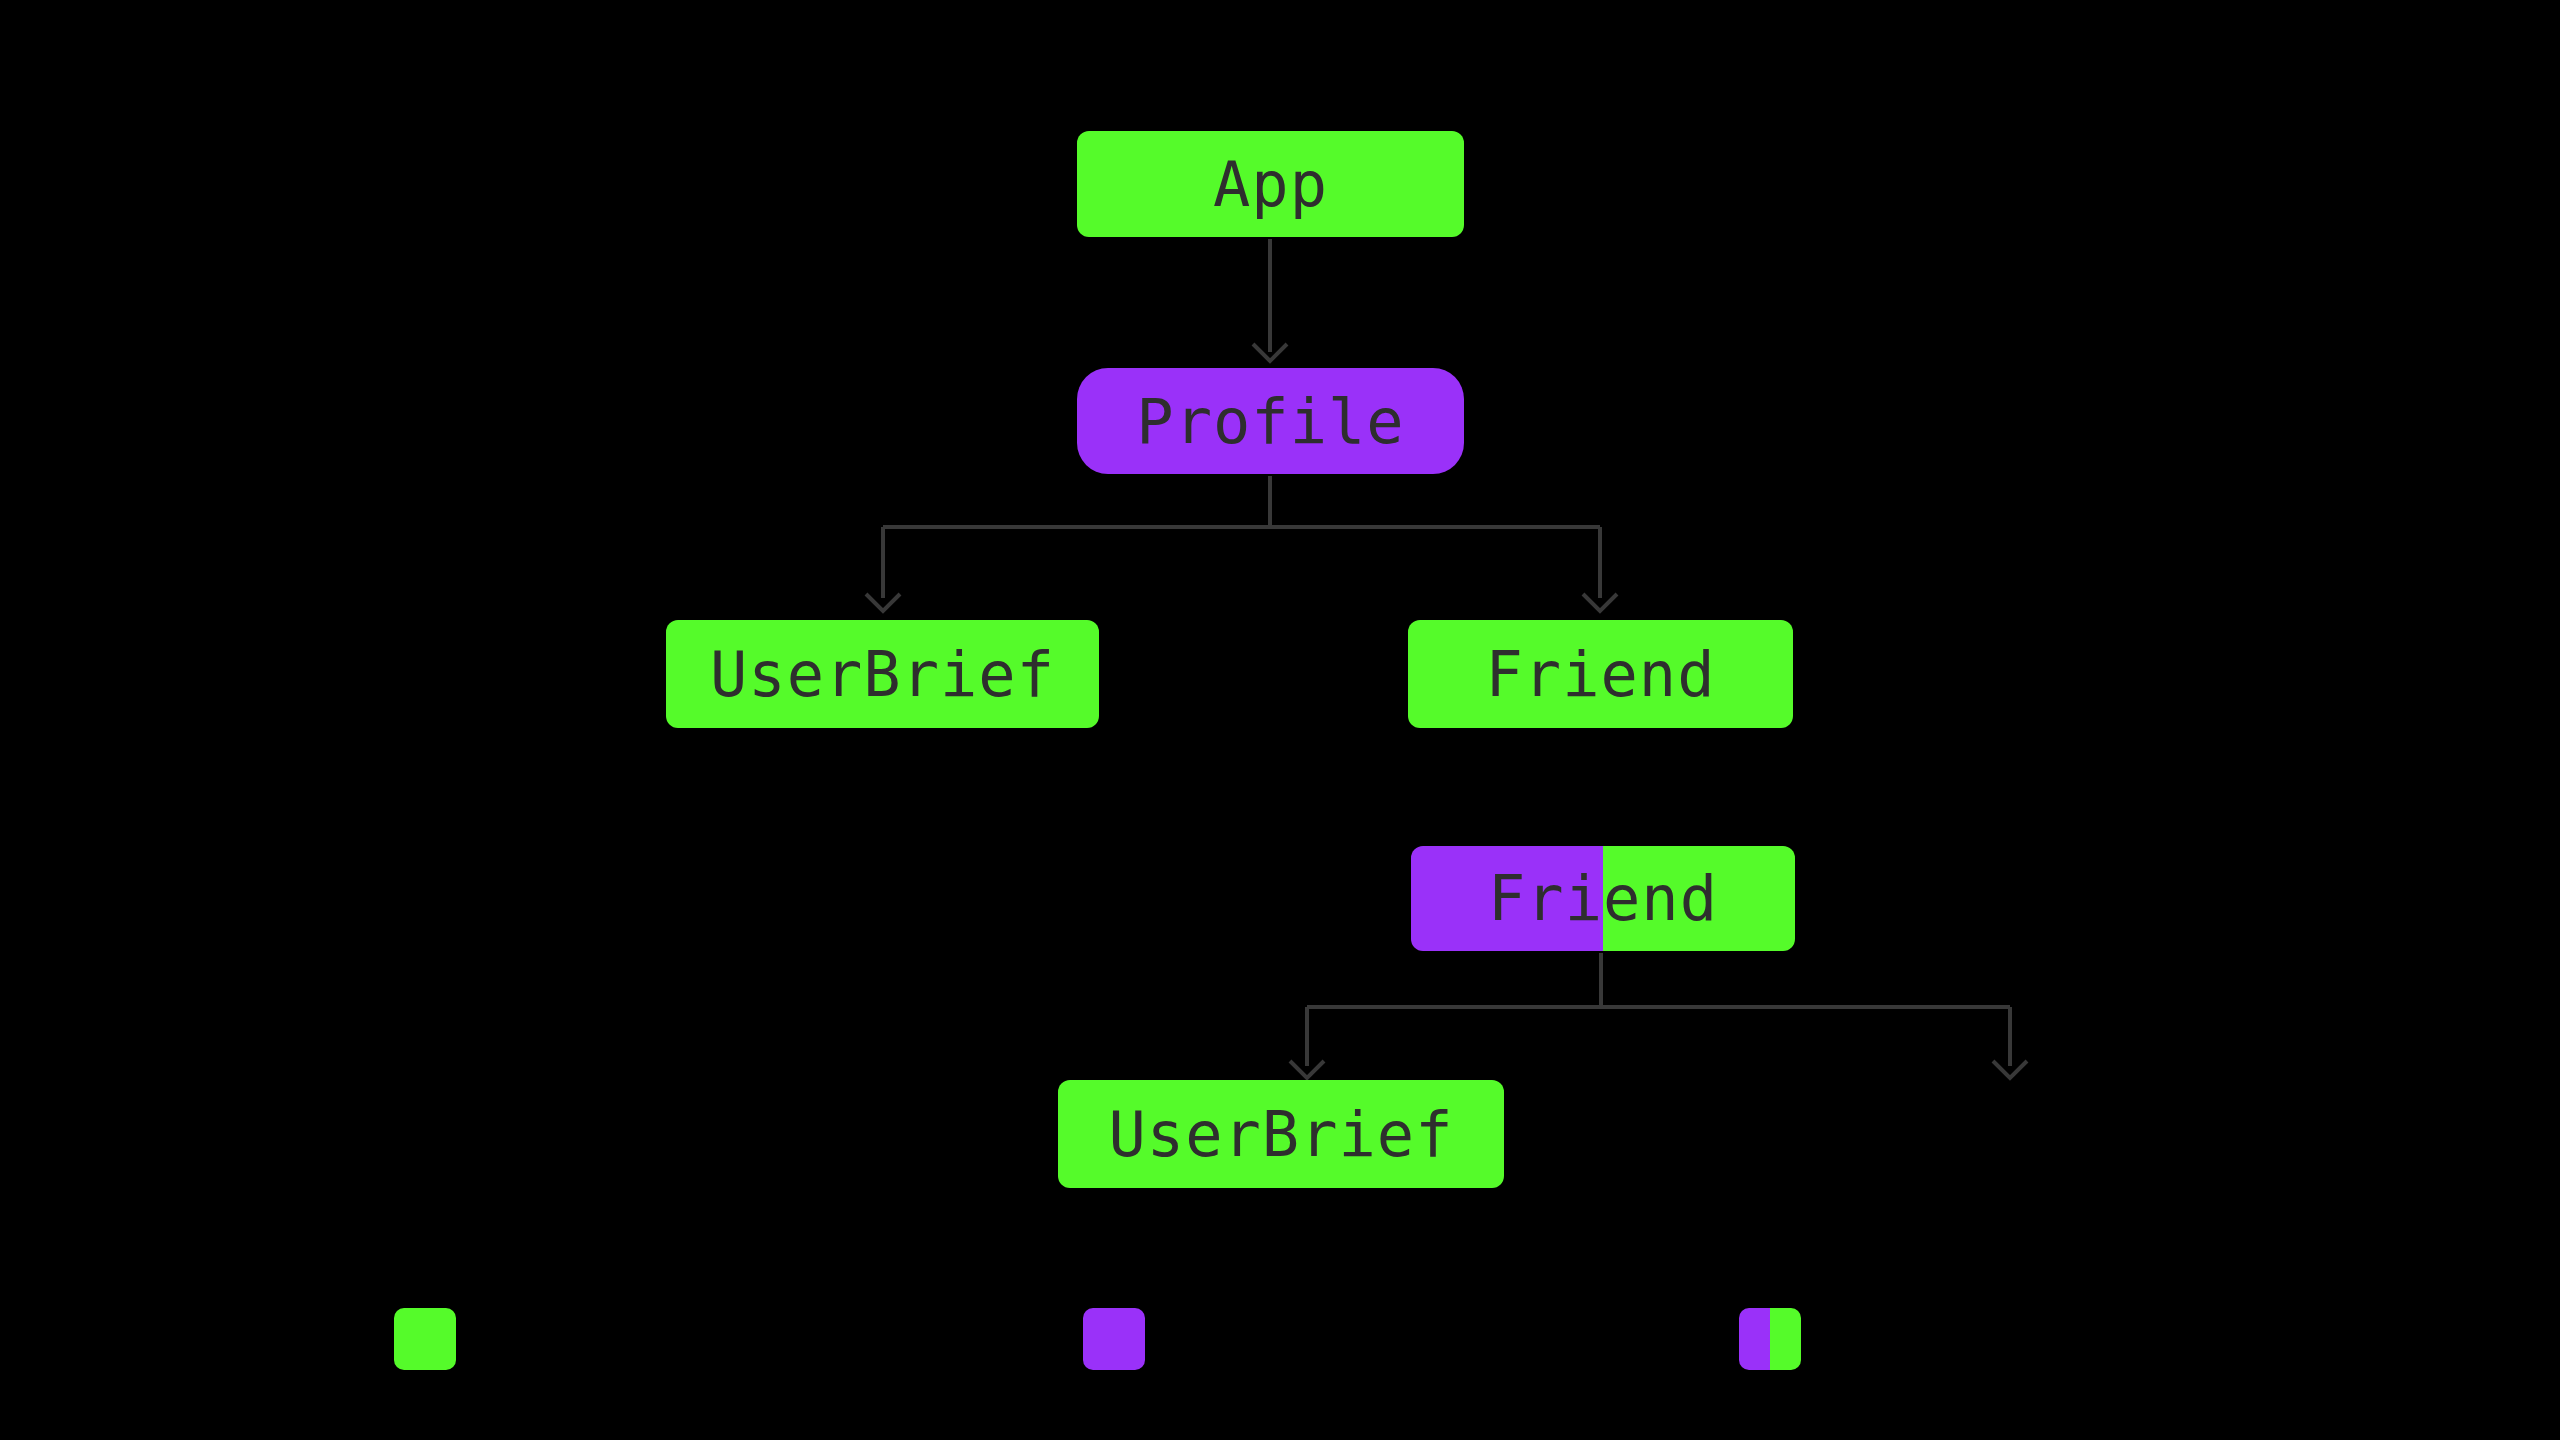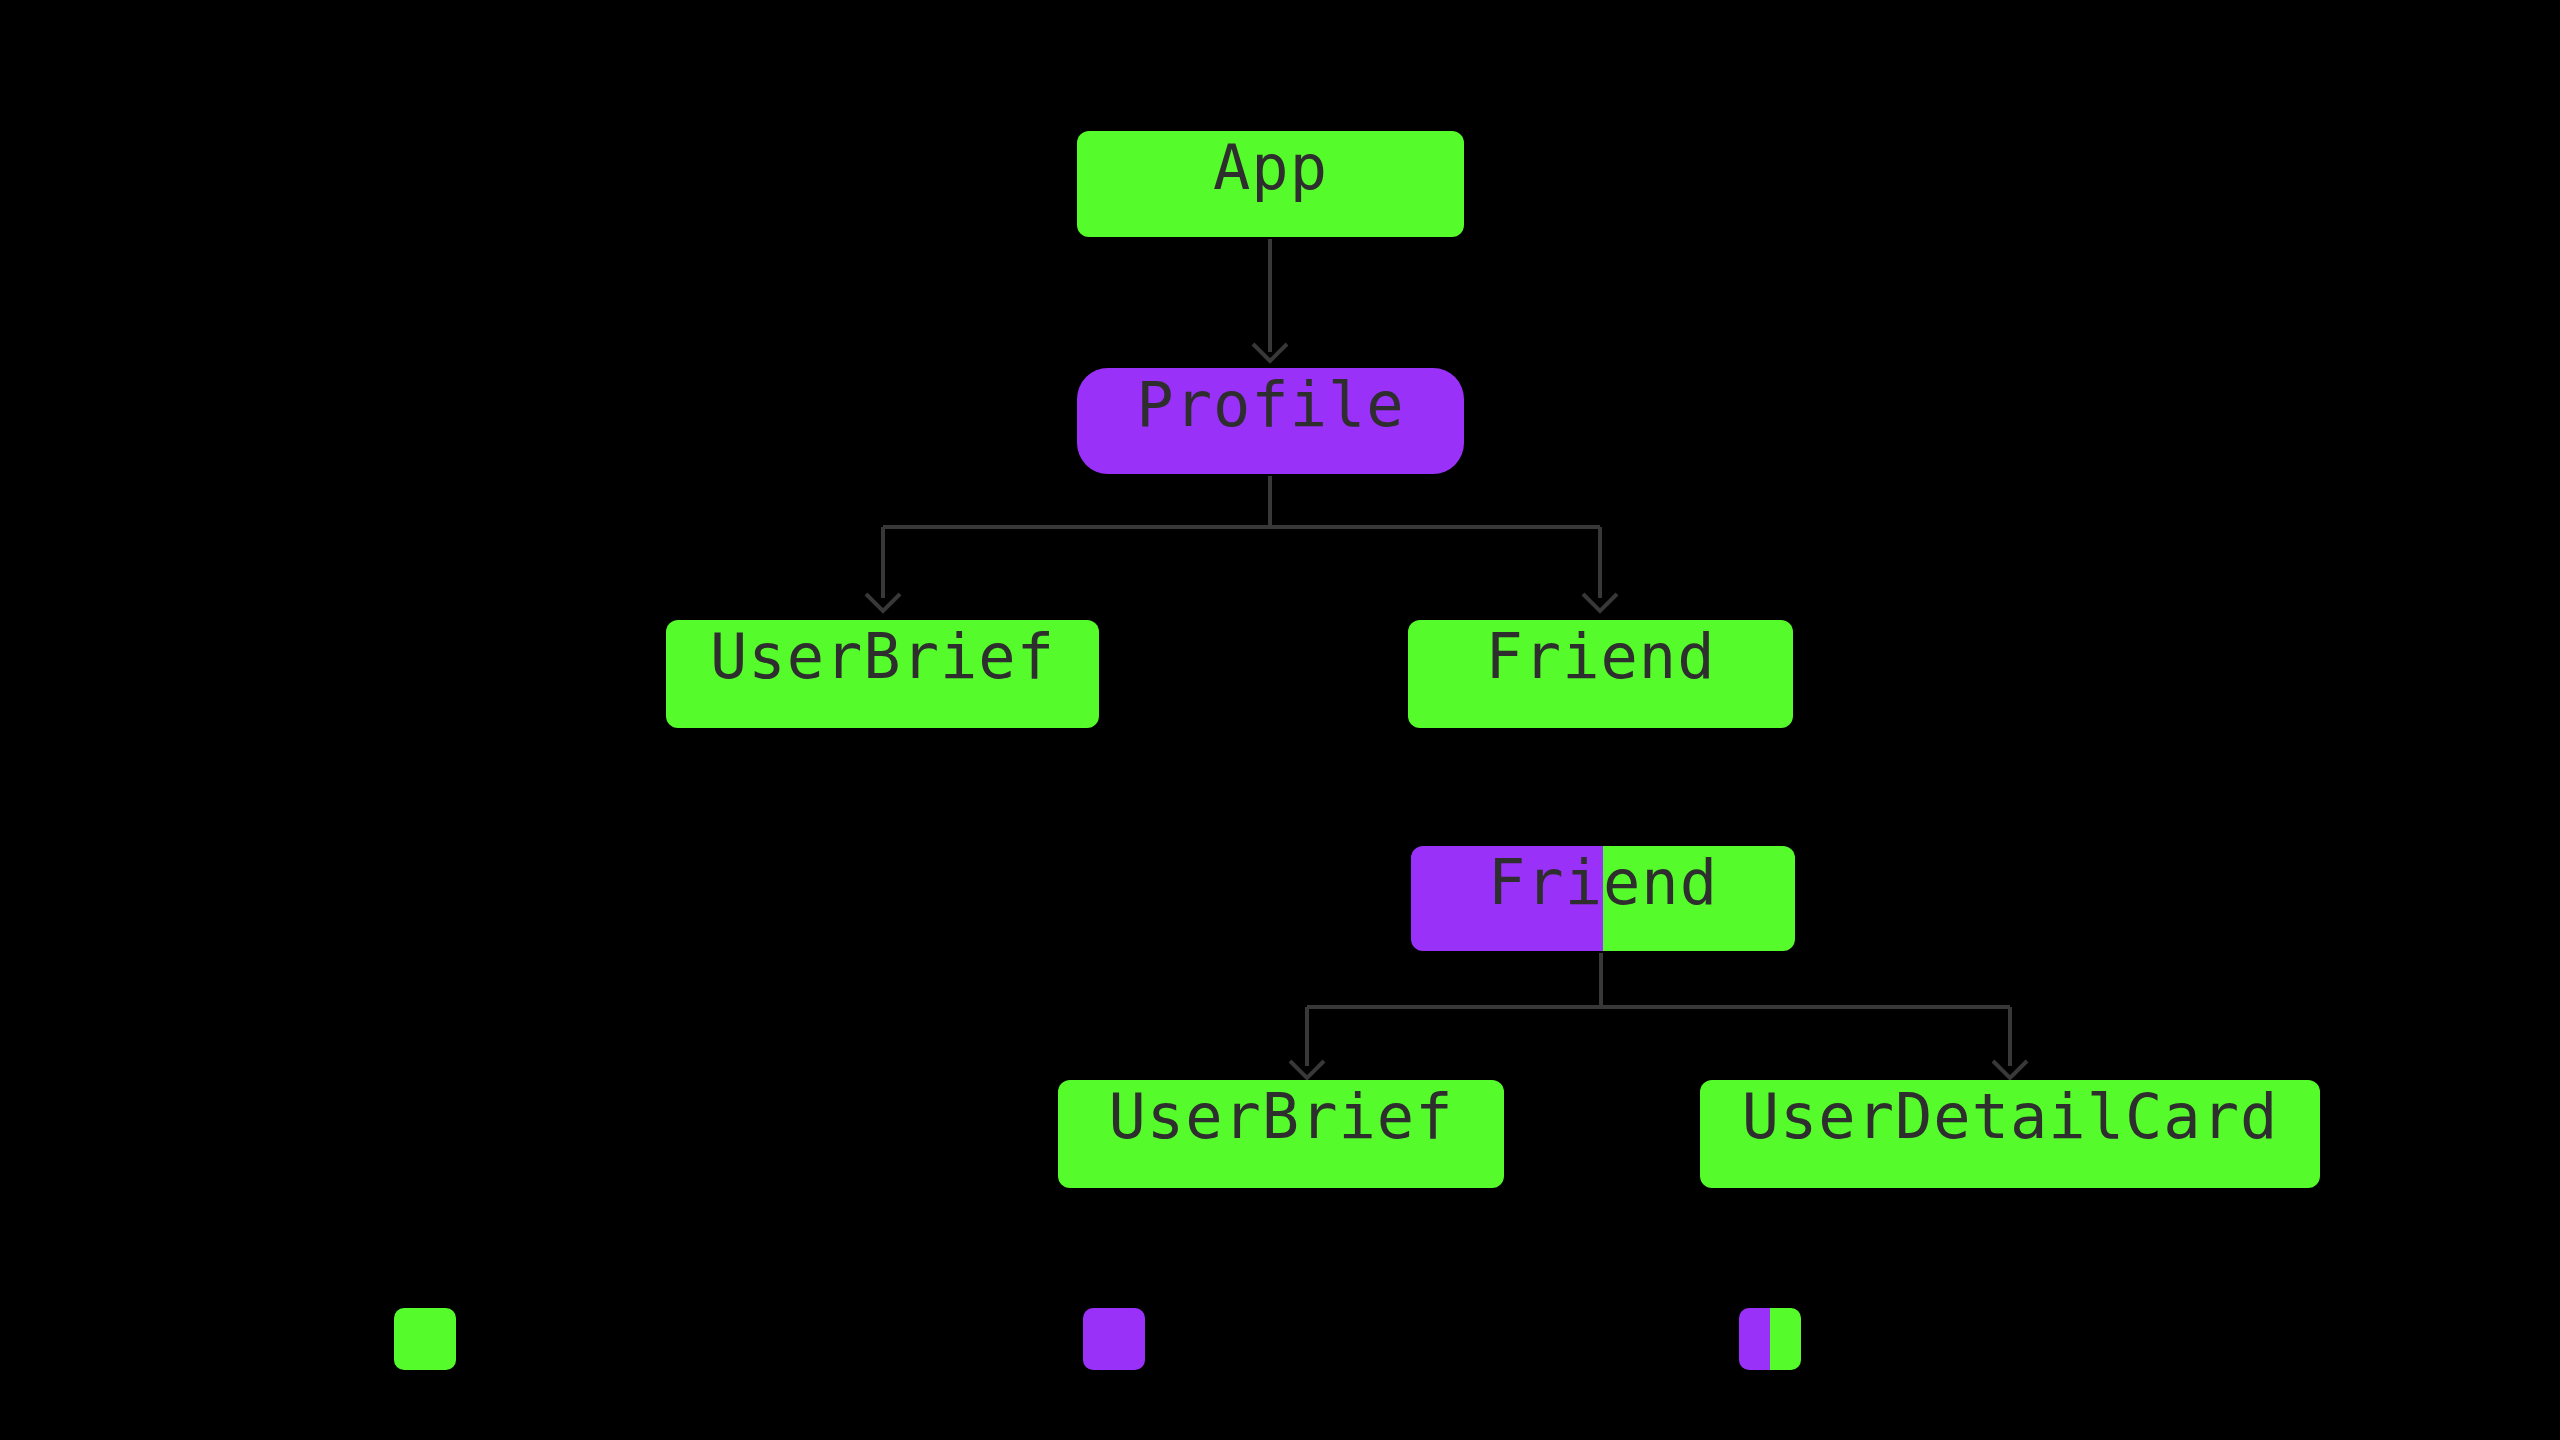--- a/index.html
+++ b/index.html
@@ -7,21 +7,21 @@
     position:relative;
     width:2560px;height:1440px;
     background:var(--bg,#000);
     overflow:hidden;
     font-family:"DejaVu Sans Mono", monospace;
   }
   .edges{position:absolute;left:0;top:0;width:2560px;height:1440px;}
   .edges *{stroke:var(--line,#383838);stroke-width:4;fill:none;}
   .node{
     position:absolute;
-    display:flex;align-items:flex-start;justify-content:center;
+    display:flex;align-items:center;justify-content:center;
     border-radius:12px;
     font-size:62px;
     letter-spacing:1px;
     color:var(--text,#2e2e2e);
   }
   
   .pos-app            {left:1077px;top:131px;width:387px;height:106px;}
   .pos-profile        {left:1077px;top:368px;width:387px;height:106px;}
   .pos-userbrief-1    {left:666px; top:620px;width:433px;height:108px;}
   .pos-friends        {left:1408px;top:620px;width:385px;height:108px;}
@@ -70,23 +70,20 @@
   </div>
 
   <div class="node pos-friend" style="background: linear-gradient(90deg, rgb(154, 49, 249) 0px, rgb(154, 49, 249) 50%, rgb(85, 251, 42) 50%, rgb(85, 251, 42) 100%);">
     <span>Friend</span>
   </div>
 
   <div class="node pos-userbrief-2" style="background: rgb(85, 251, 42);">
     <span>UserBrief</span>
   </div>
 
-  <div class="node pos-userdetailcard" style="background: rgb(85, 251, 42);">
-    <span>UserDetailCard</span>
-  </div>
 
   <div class="legend">
     <div class="swatch pos-swatch-1" style="background: rgb(85, 251, 42);"></div>
     <div class="swatch pos-swatch-2" style="background: rgb(154, 49, 249);"></div>
     <div class="swatch pos-swatch-3" style="background: linear-gradient(90deg, rgb(154, 49, 249) 0px, rgb(154, 49, 249) 50%, rgb(85, 251, 42) 50%, rgb(85, 251, 42) 100%);"></div>
   </div>
 
 </div>
 
 </body></html>

